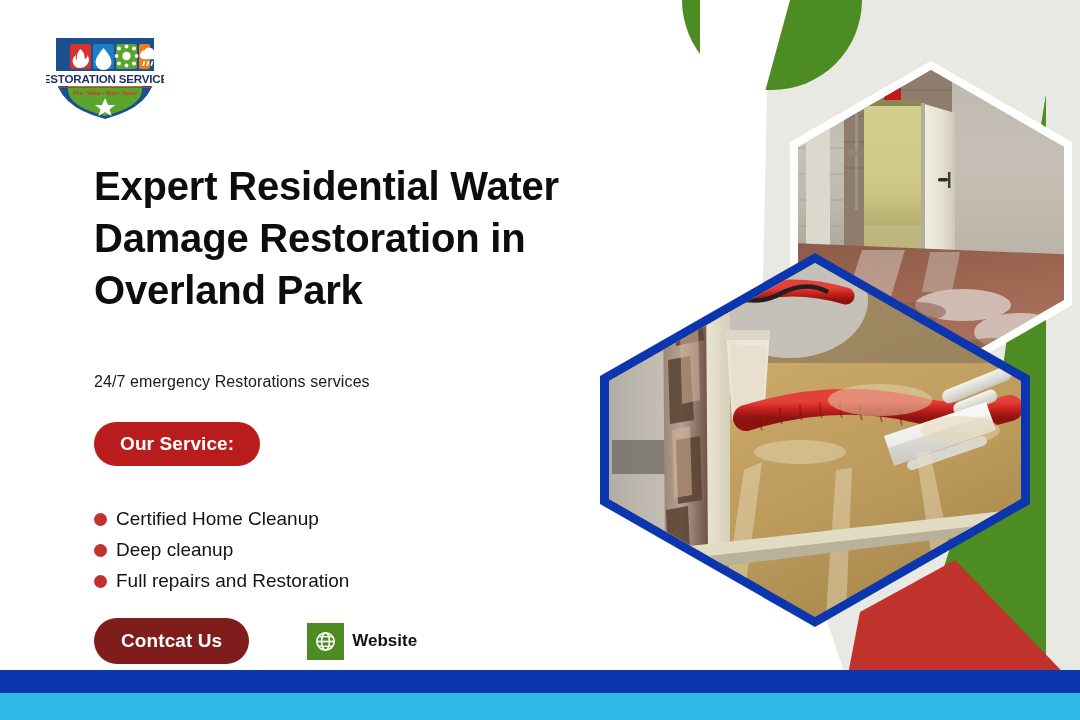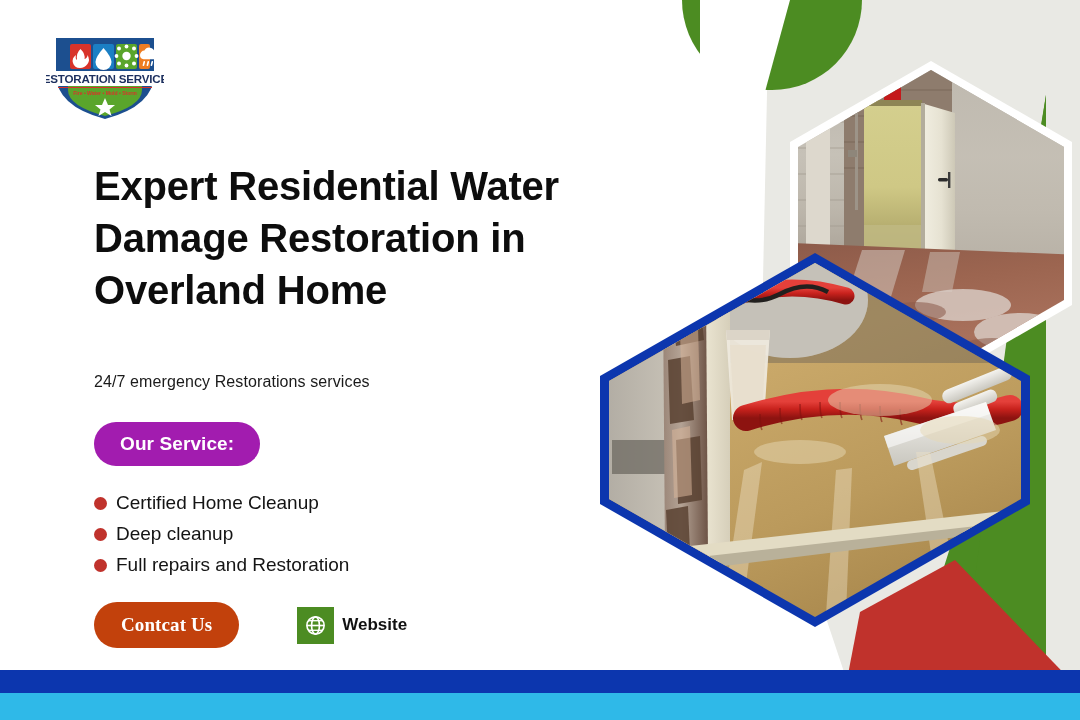--- a/index.html
+++ b/index.html
@@ -47,60 +47,60 @@
     margin-top:57px;
     font-size:16px;
     color:#1a1a1a;
     font-weight:normal;
     letter-spacing:0.1px;
   }
 
   .service-badge {
     display:inline-block;
     margin-top:31px;
-    background:#a21caf;
+    background:#b91c1c;
     color:#ffffff;
     font-size:19px;
     font-weight:bold;
     padding:11px 26px;
     border-radius:22px;
     letter-spacing:0.1px;
   }
 
-  .bullets { margin-top:26px; list-style:none; }
+  .bullets { margin-top:42px; list-style:none; }
   .bullet-row {
     display:flex;
     align-items:center;
     gap:9px;
     margin-bottom:9px;
   }
   .bullet-dot {
     width:13px; height:13px; border-radius:50%;
     background:#c0322c; flex:0 0 13px;
   }
   .bullet-label { font-size:19px; color:#141414; }
 
   
   .cta-row {
     margin-top:26px;
     display:flex;
     align-items:center;
     gap:58px;
   }
   .cta-button {
-    background:#c2410c;
+    background:#7f1d1d;
     color:#ffffff;
     font-size:19px;
     font-weight:bold;
     padding:12px 27px;
     border:none;
     border-radius:24px;
     cursor:pointer;
     letter-spacing:0.1px;
-    font-family:Liberation Serif, serif;
+    font-family:Liberation Sans, sans-serif;
   }
   .website-block { display:flex; align-items:center; gap:8px; }
   .globe-box {
     width:37px; height:37px; background:#4c8c22;
     display:flex; align-items:center; justify-content:center;
     flex:0 0 37px;
   }
   .globe-box svg { display:block; }
   .website-text { line-height:1.28; }
   .website-title { font-size:17px; font-weight:bold; color:#111; }
@@ -401,21 +401,21 @@
 
       <rect x="8" y="41" width="102" height="15" fill="#ffffff"></rect>
       <text x="59" y="52.6" text-anchor="middle" font-family="Liberation Sans, sans-serif" font-size="11.6" font-weight="bold" fill="#1c2f5e" letter-spacing="-0.2">RESTORATION SERVICES</text>
       <line x1="12" y1="57.5" x2="106" y2="57.5" stroke="#d8332a" stroke-width="1"></line>
       <text x="59" y="64.5" text-anchor="middle" font-family="Liberation Sans, sans-serif" font-size="5.1" font-weight="bold" fill="#d8332a">Fire • Water • Mold • Storm</text>
     </svg>
   </div>
 
   <div class="content">
 
-    <h1 class="headline">Expert Residential Water Damage Restoration in Overland Home</h1>
+    <h1 class="headline">Expert Residential Water Damage Restoration in Overland Park</h1>
 
     <p class="subhead">24/7 emergency Restorations services</p>
 
     <div>
       <span class="service-badge">Our Service:</span>
     </div>
 
     <ul class="bullets">
       <li class="bullet-row">
         <span class="bullet-dot"></span>

